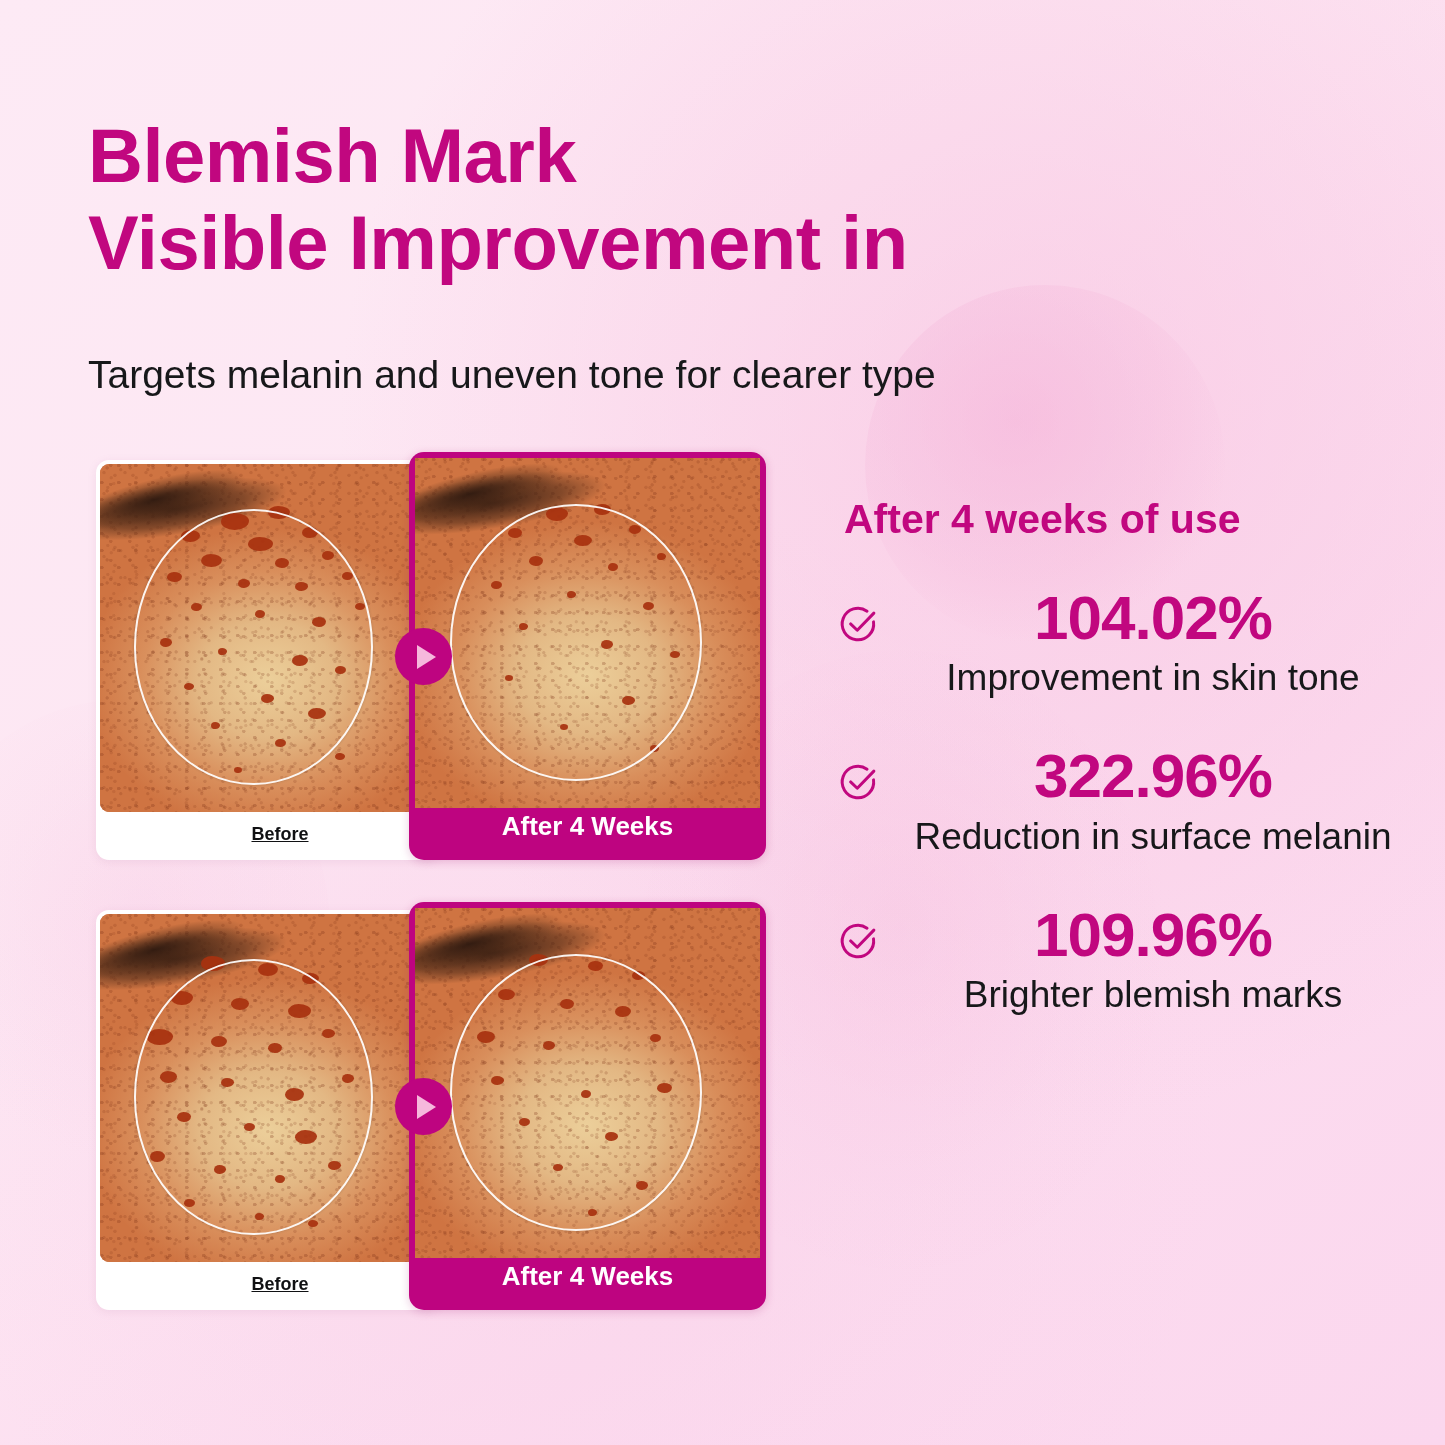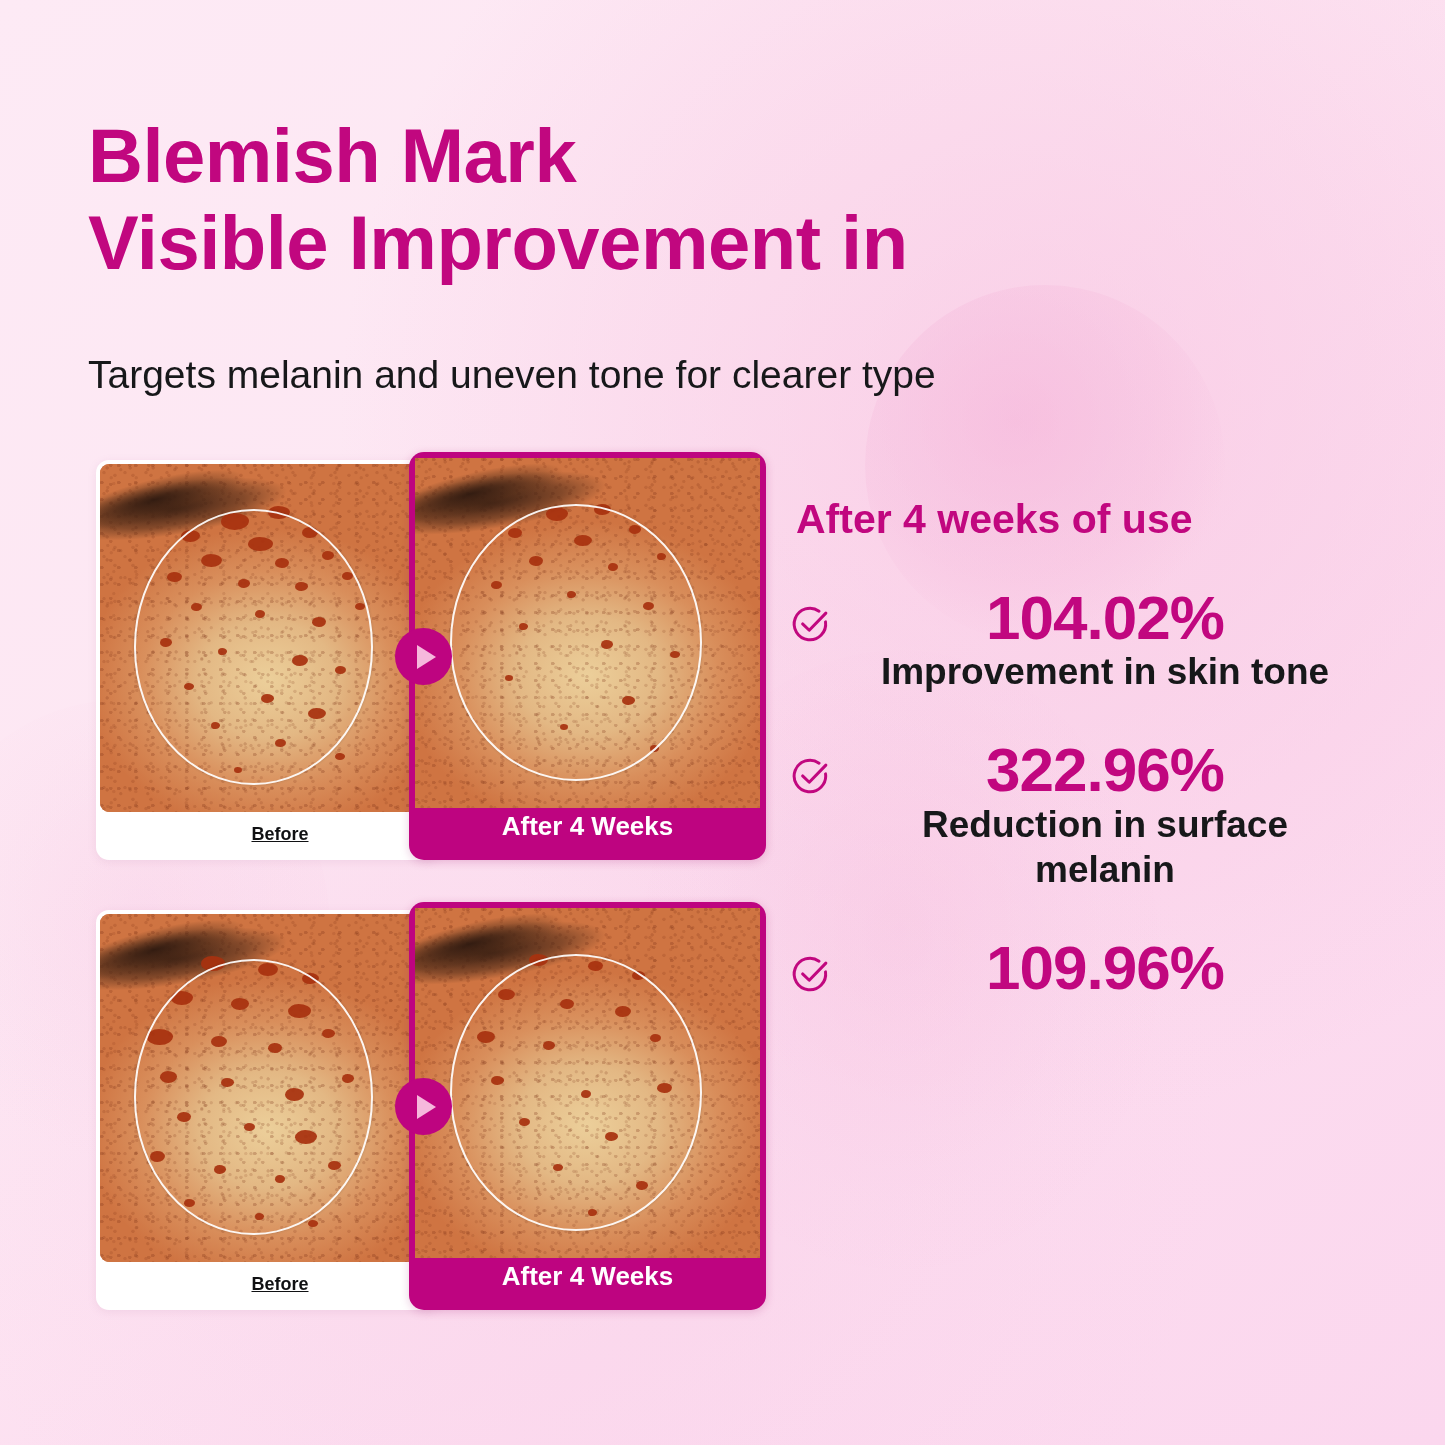--- a/index.html
+++ b/index.html
@@ -126,34 +126,35 @@
     z-index:5;
   }
   .play-tri{
     width:0;height:0;margin-left:5px;
     border-left:19px solid #f6b8dc;
     border-top:12px solid transparent;
     border-bottom:12px solid transparent;
   }
 
   
-  .stats{position:absolute;left:790px;top:497px;width:560px;}
+  .stats{position:absolute;left:838px;top:497px;width:560px;}
   .stats-title{
     color:#c1077f;font-size:41px;font-weight:bold;margin:0 0 44px 6px;
     line-height:1.1;
   }
   .stat{position:relative;margin-bottom:44px;padding-left:70px;text-align:center;}
   .stat:last-child{margin-bottom:0;}
   .check-icon{position:absolute;left:0;top:18px;width:42px;height:42px;}
   .stat-value{
     color:#c1077f;font-size:62px;font-weight:bold;line-height:1.02;
     letter-spacing:-1px;
   }
   .stat-desc{
-    color:#17181a;font-size:37px;font-weight:bold;line-height:1.22;
+    color:#17181a;font-size:37px;font-weight:normal;line-height:1.22;
+    margin-top:6px;
   }
 
   .footnote{
     position:absolute;left:0;top:1368px;width:1445px;text-align:center;
     color:#dba9c8;font-size:28px;font-weight:normal;
   }
 </style>
 </head>
 <body>
 
@@ -345,17 +346,18 @@
     </div>
 
     <div class="stat">
       <span class="check-icon">
         <svg viewBox="0 0 24 24" width="42" height="42" fill="none" stroke="#c1077f" stroke-width="1.7" stroke-linecap="round" stroke-linejoin="round">
           <path d="M20.5 5.2 L11 15 L7.2 11.4"></path>
           <path d="M20.3 10.2 A9 9 0 1 1 16.6 4.1"></path>
         </svg>
       </span>
       <div class="stat-value">109.96%</div>
+      <div class="stat-desc">Brighter blemish marks</div>
     </div>
   </div>
 
 
 </div>
 
 </body></html>

